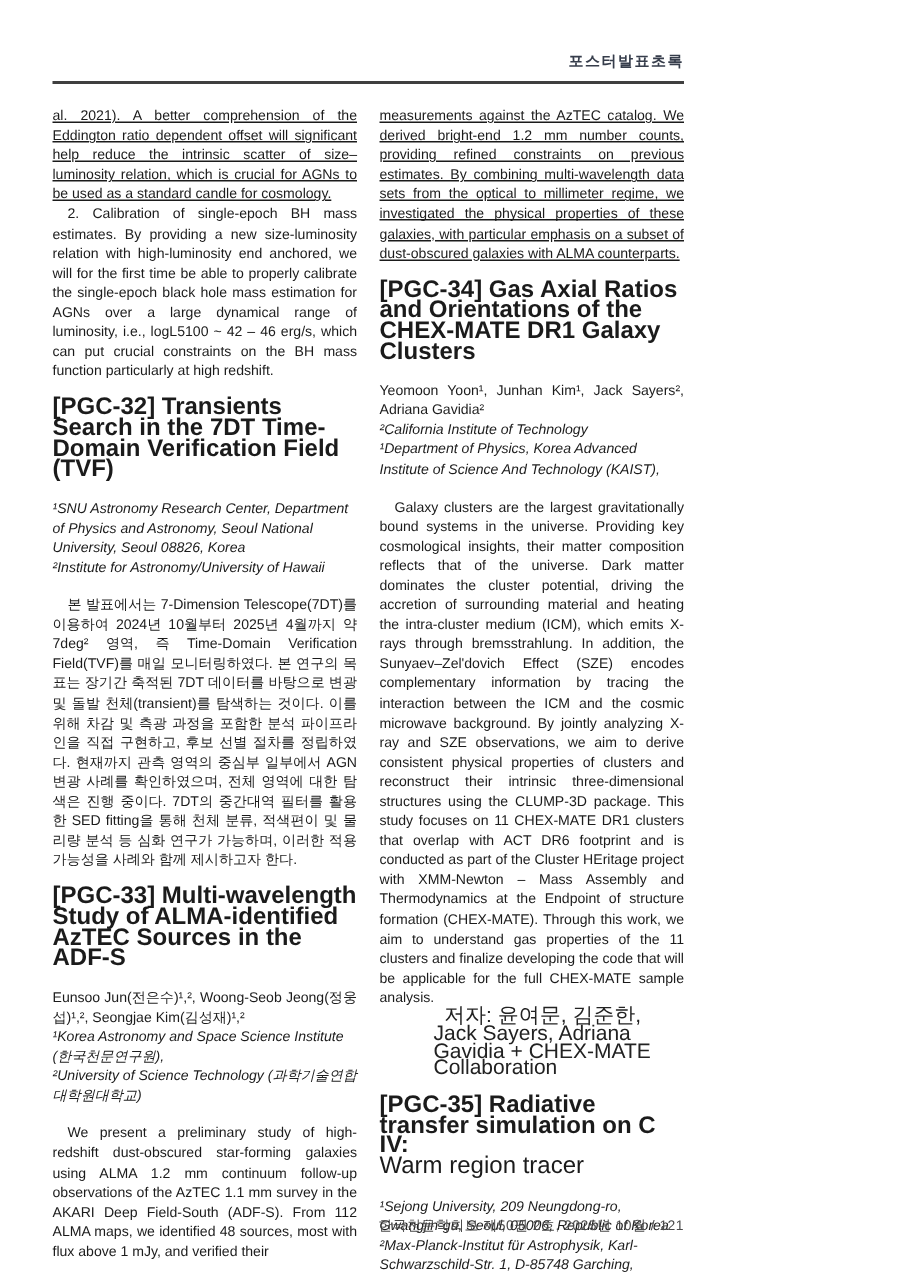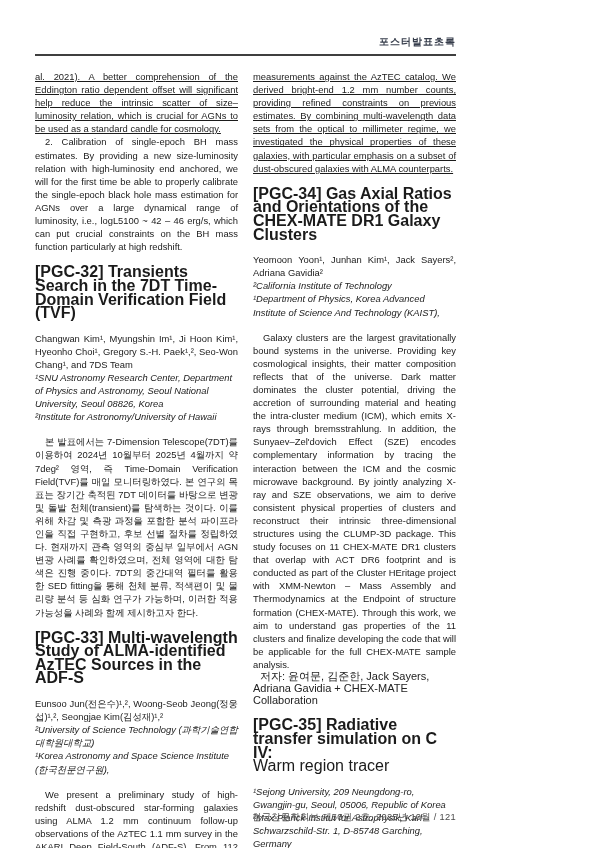--- a/index.html
+++ b/index.html
@@ -15,50 +15,49 @@
   .col { flex:1; min-width:0; font-size:9.4px; line-height:13.1px; text-align:justify; }
 
   p { margin:0; }
   .para { text-indent:10px; }
   .noindent { text-indent:0;text-decoration:underline; }
   .sec-title { font-size:16px; font-weight:700; line-height:13.6px; text-align:left; margin:12px 0; }
   .subtitle { display:block; font-weight:400; }
   .authors { text-align:justify; margin:0 0 0; }
   .affil { font-style:italic; text-align:left; }
   .abstract { margin-top:12px; }
-  .note { font-size:11px; line-height:11.8px; text-align:left; text-indent:7px; color:#222; }
+  .note { font-size:14px; line-height:11.8px; text-align:left; text-indent:7px; color:#222;margin-left:36px; }
 
   .footer { position:absolute; bottom:24px; right:36px; font-size:9.3px; color:#4a4a4a; letter-spacing:0.3px; }
 </style>
 </head>
 <body>
 
 <div class="page">
 
   <div class="header">
     <span class="header-label">포스터발표초록</span>
   </div>
   <div class="rule"></div>
 
   <div class="content">
 
     <div class="col">
       <p class="para noindent">al. 2021). A better comprehension of the Eddington ratio dependent offset will significant help reduce the intrinsic scatter of size–luminosity relation, which is crucial for AGNs to be used as a standard candle for cosmology.</p>
       <p class="para">2. Calibration of single-epoch BH mass estimates. By providing a new size-luminosity relation with high-luminosity end anchored, we will for the first time be able to properly calibrate the single-epoch black hole mass estimation for AGNs over a large dynamical range of luminosity, i.e., logL5100 ~ 42 – 46 erg/s, which can put crucial constraints on the BH mass function particularly at high redshift.</p>
 
       <h2 class="sec-title">[PGC-32] Transients Search in the 7DT Time-Domain Verification Field (TVF)</h2>
-      <p class="authors">Changwan Kim¹, Myungshin Im¹, Ji Hoon Kim¹, Hyeonho Choi¹, Gregory S.-H. Paek¹,², Seo-Won Chang¹, and 7DS Team</p>
       <p class="affil">¹SNU Astronomy Research Center, Department of Physics and Astronomy, Seoul National University, Seoul 08826, Korea</p>
       <p class="affil">²Institute for Astronomy/University of Hawaii</p>
       <p class="para abstract">본 발표에서는 7-Dimension Telescope(7DT)를 이용하여 2024년 10월부터 2025년 4월까지 약 7deg² 영역, 즉 Time-Domain Verification Field(TVF)를 매일 모니터링하였다. 본 연구의 목표는 장기간 축적된 7DT 데이터를 바탕으로 변광 및 돌발 천체(transient)를 탐색하는 것이다. 이를 위해 차감 및 측광 과정을 포함한 분석 파이프라인을 직접 구현하고, 후보 선별 절차를 정립하였다. 현재까지 관측 영역의 중심부 일부에서 AGN 변광 사례를 확인하였으며, 전체 영역에 대한 탐색은 진행 중이다. 7DT의 중간대역 필터를 활용한 SED fitting을 통해 천체 분류, 적색편이 및 물리량 분석 등 심화 연구가 가능하며, 이러한 적용 가능성을 사례와 함께 제시하고자 한다.</p>
 
       <h2 class="sec-title">[PGC-33] Multi-wavelength Study of ALMA-identified AzTEC Sources in the ADF-S</h2>
       <p class="authors">Eunsoo Jun(전은수)¹,², Woong-Seob Jeong(정웅섭)¹,², Seongjae Kim(김성재)¹,²</p>
+      <p class="affil">¹Korea Astronomy and Space Science Institute (한국천문연구원),</p>
       <p class="affil">²University of Science Technology (과학기술연합대학원대학교)</p>
-      <p class="affil">¹Korea Astronomy and Space Science Institute (한국천문연구원),</p>
       <p class="para abstract">We present a preliminary study of high-redshift dust-obscured star-forming galaxies using ALMA 1.2 mm continuum follow-up observations of the AzTEC 1.1 mm survey in the AKARI Deep Field-South (ADF-S). From 112 ALMA maps, we identified 48 sources, most with flux above 1 mJy, and verified their</p>
     </div>
 
     <div class="col">
       <p class="para noindent">measurements against the AzTEC catalog. We derived bright-end 1.2 mm number counts, providing refined constraints on previous estimates. By combining multi-wavelength data sets from the optical to millimeter regime, we investigated the physical properties of these galaxies, with particular emphasis on a subset of dust-obscured galaxies with ALMA counterparts.</p>
 
       <h2 class="sec-title">[PGC-34] Gas Axial Ratios and Orientations of the CHEX-MATE DR1 Galaxy Clusters</h2>
       <p class="authors">Yeomoon Yoon¹, Junhan Kim¹, Jack Sayers², Adriana Gavidia²</p>
       <p class="affil">²California Institute of Technology</p>
       <p class="affil">¹Department of Physics, Korea Advanced Institute of Science And Technology (KAIST),</p>

